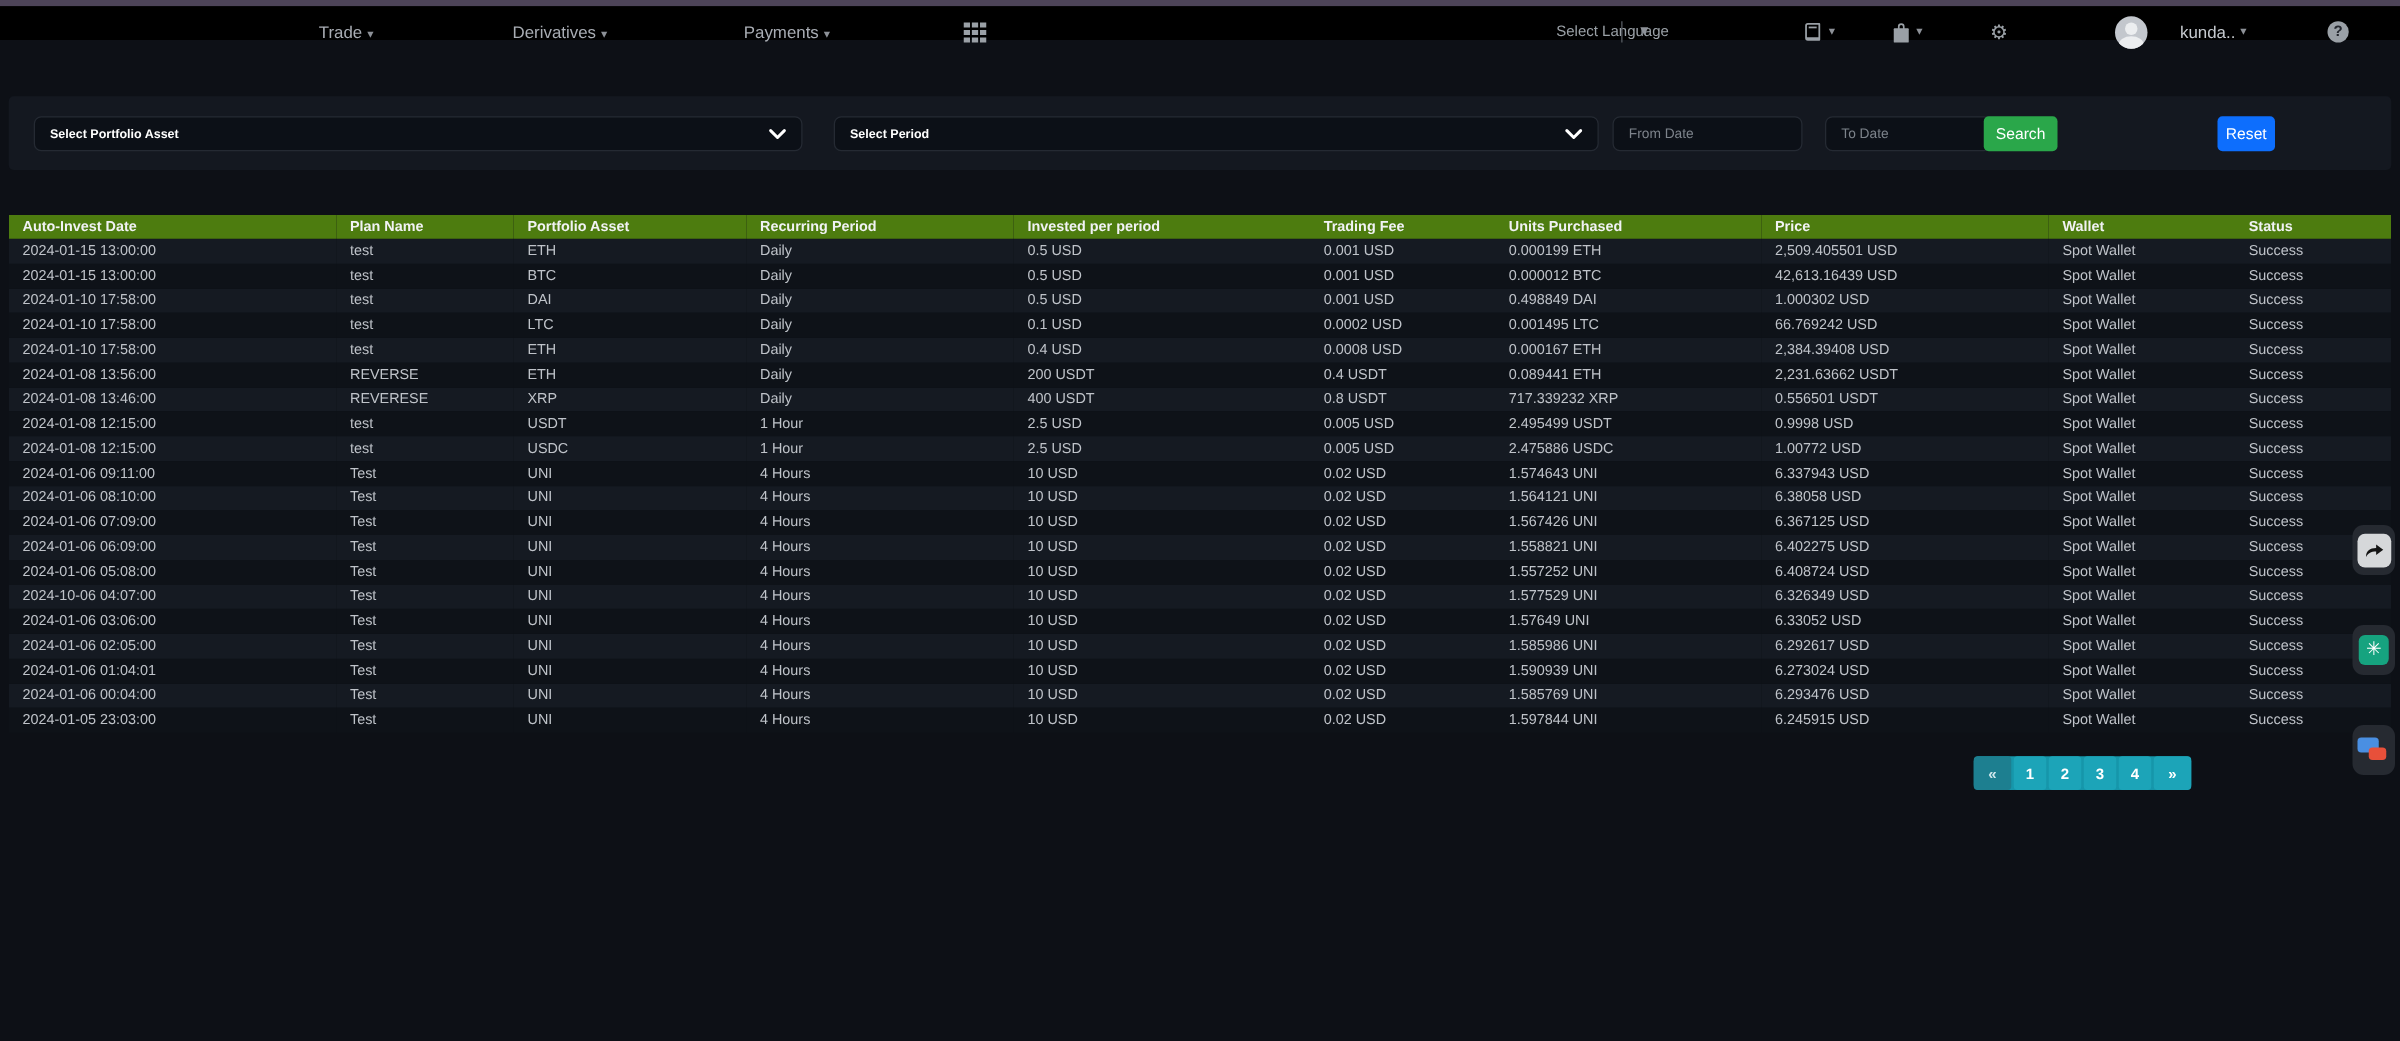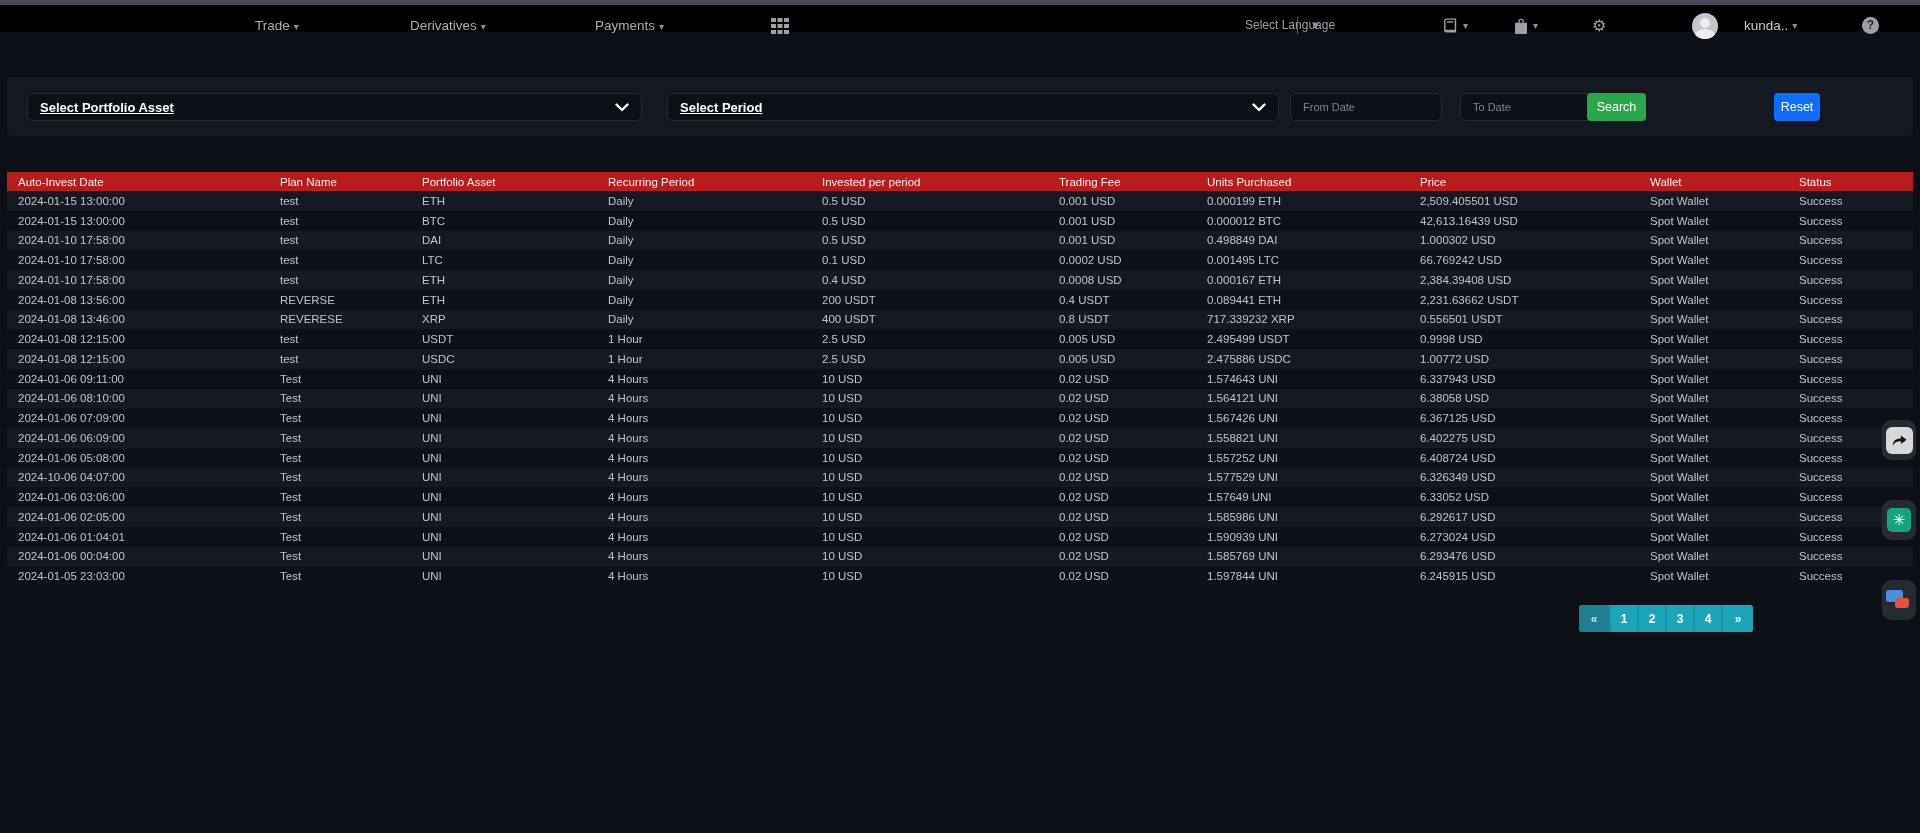--- a/index.html
+++ b/index.html
@@ -19,33 +19,33 @@
   .avatar .body { position:absolute; left:3px; top:16px; width:20px; height:13px; border-radius:50%; background:#eceef0; }
   .help-circle { width:17px; height:17px; border-radius:50%; background:#9aa0a6; color:#23262d;
                  font-size:12px; font-weight:bold; text-align:center; line-height:17px; }
 
   
   .filter-panel { position:absolute; left:7px; top:77px; width:1906px; height:59px;
                   background:#141820; border-radius:4px; }
   .f-input { position:absolute; top:16px; height:28px; background:#0c1017;
              border:1px solid #252a33; border-radius:6px; display:flex; align-items:center;
              padding:0 12px; cursor:pointer; }
-  .f-select-label { color:#ffffff; font-size:13px; font-weight:bold; flex:1;text-decoration:underline; }
+  .f-select-label { color:#ffffff; font-size:10px; font-weight:bold; flex:1; }
   .f-chevron { width:14px; height:9px; flex:0 0 auto; }
   .f-placeholder { color:#7d838b; font-size:11px; }
   .btn { position:absolute; top:16px; height:28px; border:none; border-radius:4px;
          color:#fff; font-size:12.5px; font-family:inherit; cursor:pointer; }
   .btn-search { left:1580px; width:59px; background:#2aa74a; }
   .btn-reset  { left:1767px; width:46px; background:#0d6efd; }
 
   
   .table-wrap { position:absolute; left:7px; top:172px; width:1906px; }
   table { table-layout:fixed; width:1906px; border-collapse:collapse; }
   th,td { text-align:left; white-space:nowrap; overflow:hidden; padding:0 0 0 11px; }
-  th { background:#b91c1c; color:#f1f2f4; font-size:11.5px; font-weight:normal; height:19px; }
+  th { background:#4d7c0f; color:#f1f2f4; font-size:11.5px; font-weight:bold; height:19px; }
   td { color:#bfc3c9; font-size:11.5px; height:19.75px; }
   tbody tr:nth-child(odd)  { background:#151a22; }
   tbody tr:nth-child(even) { background:#0e1218; }
   th:nth-child(1),td:nth-child(1){width:262px;} th:nth-child(2),td:nth-child(2){width:142px;}
   th:nth-child(3),td:nth-child(3){width:186px;} th:nth-child(4),td:nth-child(4){width:214px;}
   th:nth-child(5),td:nth-child(5){width:237px;} th:nth-child(6),td:nth-child(6){width:148px;}
   th:nth-child(7),td:nth-child(7){width:213px;} th:nth-child(8),td:nth-child(8){width:230px;}
   th:nth-child(9),td:nth-child(9){width:149px;} th:nth-child(10),td:nth-child(10){width:auto;}
 
   

